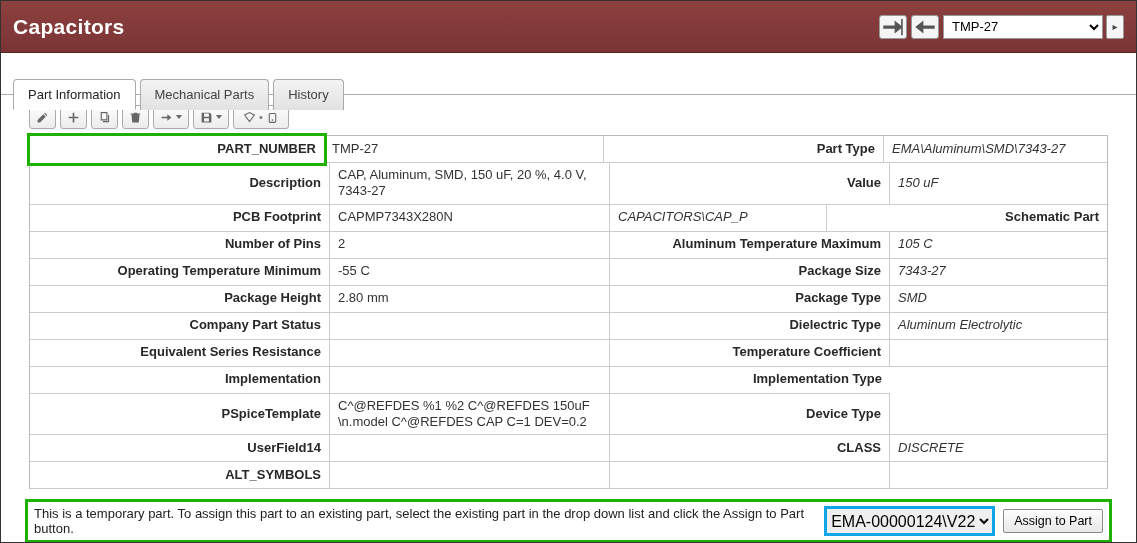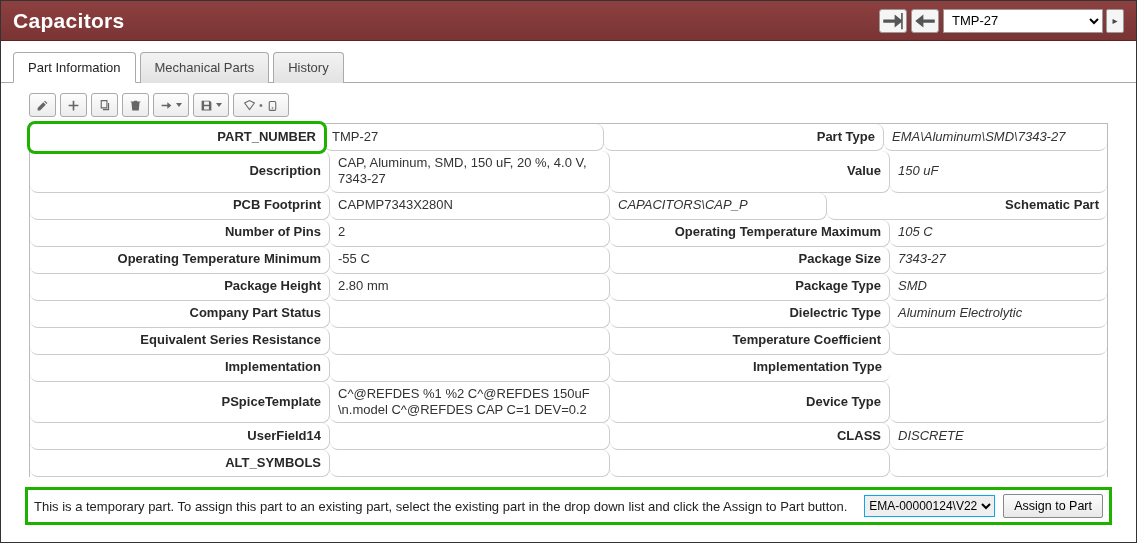--- a/index.html
+++ b/index.html
@@ -14,21 +14,21 @@
     border: 1px solid #333;
     width: 1137px;
     height: 543px;
     position: relative;
     overflow: hidden;
   }
   .header-bar {
     background: #8a3c3c;
     background: linear-gradient(#8d4040, #7a3434);
     color: #fff;
-    height: 40px;
+    height: 52px;
     display: flex;
     align-items: center;
     padding: 0 12px;
     border-bottom: 1px solid #5c2424;
   }
   .header-title {
     font-size: 21px;
     font-weight: bold;
     flex: 1;
     letter-spacing: 0.3px;
@@ -83,21 +83,21 @@
     padding: 7px 14px;
     border: 1px solid #aaa;
     border-bottom: none;
     background: #e9e9e9;
     background: linear-gradient(#f3f3f3, #e2e2e2);
     border-radius: 4px 4px 0 0;
     cursor: pointer;
     font-size: 13px;
     color: #444;
     position: relative;
-    top: 1px;
+    top: 16px;
   }
   .tab.active {
     background: #fff;
     border-bottom: 1px solid #fff;
     color: #222;
     font-weight: 500;
   }
   .toolbar {
     display: flex;
     gap: 4px;
@@ -131,21 +131,20 @@
     border-bottom: none;
   }
   .row { display: flex; min-height: 27px; }
   .cell {
     border-right: 1px solid #ccc;
     border-bottom: 1px solid #ccc;
     padding: 4px 8px;
     display: flex;
     align-items: center;
     line-height: 1.25;
-    border-radius: 8px;
   }
   .cell:last-child { border-right: none; }
   .label-cell {
     width: 300px;
     justify-content: flex-end;
     font-weight: bold;
     color: #282828;
     background: #fff;
   }
   .label-cell.right { width: 280px; }
@@ -165,23 +164,23 @@
   .footer-area {
     margin: 10px 24px 4px 24px;
     border: 3px solid #1fb100;
     padding: 4px 6px;
     display: flex;
     align-items: center;
     gap: 8px;
   }
   .footer-text { flex: 1; font-size: 13px; color: #222; }
   .footer-select {
-    height: 22px;
-    border: 1px solid #0ea5e9;
-    font-size: 12px;
+    height: 30px;
+    border: 3px solid #0ea5e9;
+    font-size: 16px;
   }
   .assign-btn {
     height: 24px;
     border: 1px solid #888;
     background: linear-gradient(#fdfdfd, #e8e8e8);
     padding: 0 10px;
     font-size: 12.5px;
     border-radius: 2px;
     cursor: pointer;
   }
@@ -278,21 +277,21 @@
       </div>
       <div class="row">
         <div class="cell label-cell">PCB Footprint</div>
         <div class="cell value-cell">CAPMP7343X280N</div>
         <div class="cell value-cell right">CAPACITORS\CAP_P</div>
         <div class="cell label-cell right">Schematic Part</div>
       </div>
       <div class="row">
         <div class="cell label-cell">Number of Pins</div>
         <div class="cell value-cell">2</div>
-        <div class="cell label-cell right">Operating Temperature Maximum</div>
+        <div class="cell label-cell right">Aluminum Temperature Maximum</div>
         <div class="cell value-cell right">105 C</div>
       </div>
       <div class="row">
         <div class="cell label-cell">Operating Temperature Minimum</div>
         <div class="cell value-cell">-55 C</div>
         <div class="cell label-cell right">Package Size</div>
         <div class="cell value-cell right">7343-27</div>
       </div>
       <div class="row">
         <div class="cell label-cell">Package Height</div>

